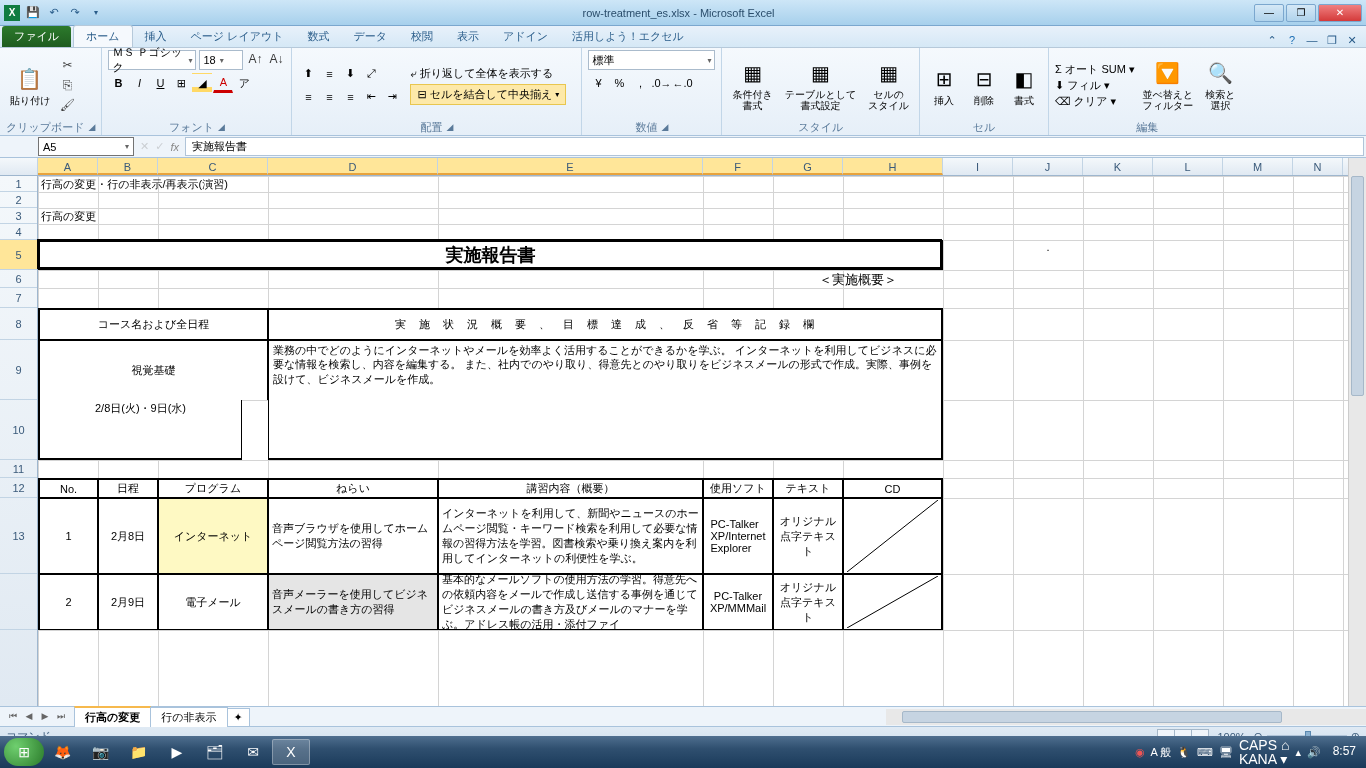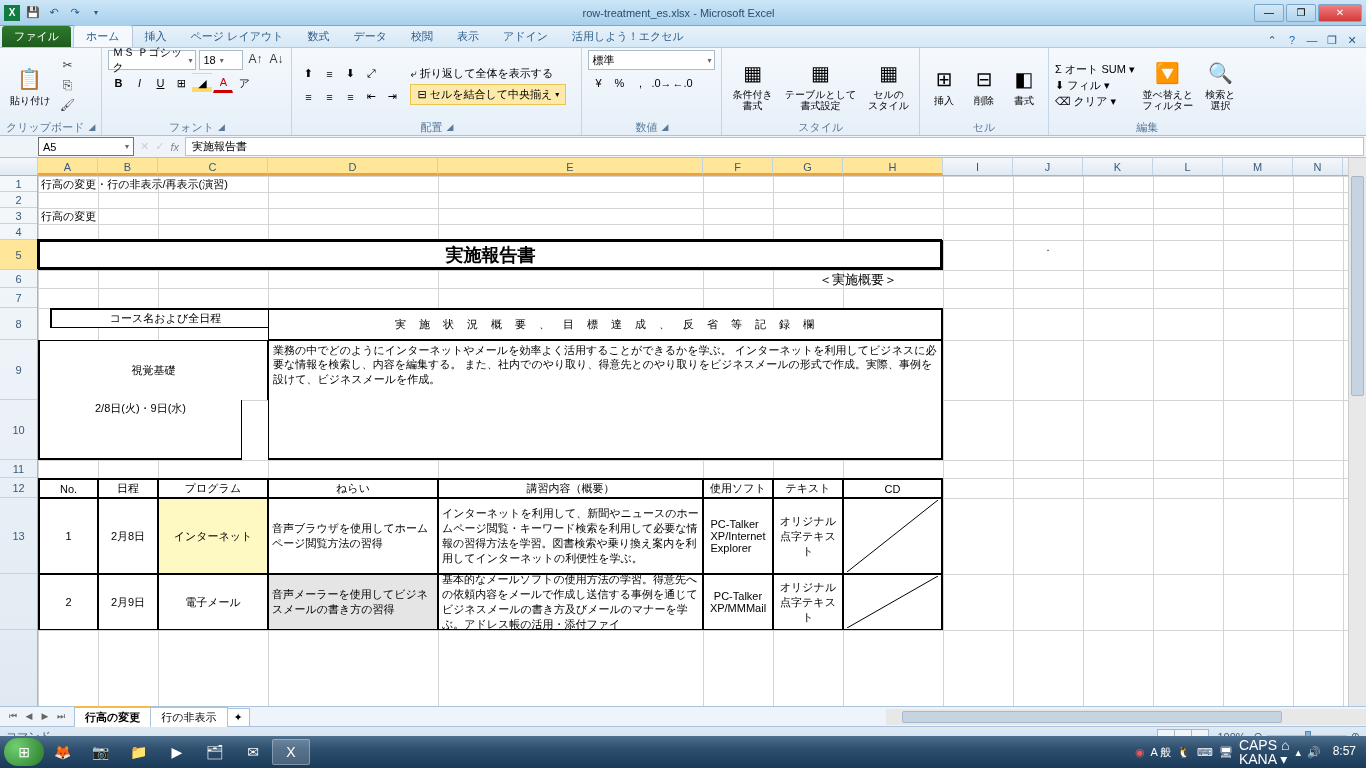--- a/index.html
+++ b/index.html
@@ -389,21 +389,21 @@
       <div class="cellrow" style="top: 284px; height: 0px;"></div>
       <div class="cellrow" style="top: 302px; height: 0px;"></div>
       <div class="cellrow" style="top: 322px; height: 0px;"></div>
       <div class="cellrow" style="top: 398px; height: 0px;"></div>
       <div class="cellrow" style="top: 454px; height: 0px;"></div>
       <div class="cell" style="left: 0px; width: 735px; top: 0px; height: 16px;">行高の変更・行の非表示/再表示(演習)</div>
       <div class="cell" style="left: 0px; width: 230px; top: 32px; height: 16px;">行高の変更</div>
       <div class="cell doc-title thick-border" style="left: 0px; width: 905px; top: 64px; height: 30px; background: rgb(255, 255, 255); display: flex; align-items: center; justify-content: center;">実施報告書</div>
       <div class="sel-cell" style="left: -1px; top: 63px; width: 905px; height: 30px;"></div>
       <div class="cell" style="left: 735px; width: 170px; top: 94px; height: 18px;;text-align:center;font-size:13px">＜実施概要＞</div>
-      <div class="cell thin-border" style="left: 12px; width: 230px; top: 132px; height: 20px; text-align: center; display: flex; align-items: center; justify-content: center; background: rgb(255, 255, 255); border-width: 2px 1px 1px 2px; font-family: Liberation Mono, monospace;">コース名および全日程</div>
+      <div class="cell thin-border" style="left: 0px; width: 230px; top: 132px; height: 32px; text-align: center; display: flex; align-items: center; justify-content: center; background: rgb(255, 255, 255); border-width: 2px 1px 1px 2px; font-family: Liberation Mono, monospace;">コース名および全日程</div>
       <div class="cell thin-border" style="left: 230px; width: 675px; top: 132px; height: 32px; text-align: center; display: flex; align-items: center; justify-content: center; background: rgb(255, 255, 255); letter-spacing: 1px; border-width: 2px 2px 1px 1px;">実　施　状　況　概　要　、　目　標　達　成　、　反　省　等　記　録　欄</div>
       <div class="cell thin-border" style="left: 0px; width: 230px; top: 164px; height: 60px; text-align: center; display: flex; align-items: center; justify-content: center; background: rgb(255, 255, 255); border-width: 1px 1px 0px 2px;">視覚基礎</div>
       <div class="cell thin-border" style="left: 0px; width: 204px; top: 224px; height: 60px; text-align: center; display: flex; align-items: flex-start; justify-content: center; background: rgb(255, 255, 255); border-width: 0px 1px 2px 2px;">2/8日(火)・9日(水)</div>
       <div class="cell thin-border" style="left: 230px; width: 675px; top: 164px; height: 120px; white-space: normal; background: rgb(255, 255, 255); padding: 2px 4px; line-height: 1.3; border-width: 1px 2px 2px 1px;">業務の中でどのようにインターネットやメールを効率よく活用することができるかを学ぶ。
 インターネットを利用してビジネスに必要な情報を検索し、内容を編集する。
 また、社内でのやり取り、得意先とのやり取りをビジネスメールの形式で作成。実際、事例を設けて、ビジネスメールを作成。</div>
       <div class="cell thin-border" style="left: 0px; width: 60px; top: 302px; height: 20px; text-align: center; display: flex; align-items: center; justify-content: center; background: rgb(255, 255, 255); border-top-width: 2px; border-left-width: 2px;">No.</div>
       <div class="cell thin-border" style="left: 60px; width: 60px; top: 302px; height: 20px; text-align: center; display: flex; align-items: center; justify-content: center; background: rgb(255, 255, 255); border-top-width: 2px;">日程</div>
       <div class="cell thin-border" style="left: 120px; width: 110px; top: 302px; height: 20px; text-align: center; display: flex; align-items: center; justify-content: center; background: rgb(255, 255, 255); border-top-width: 2px;">プログラム</div>
       <div class="cell thin-border" style="left: 230px; width: 170px; top: 302px; height: 20px; text-align: center; display: flex; align-items: center; justify-content: center; background: rgb(255, 255, 255); border-top-width: 2px;">ねらい</div>

